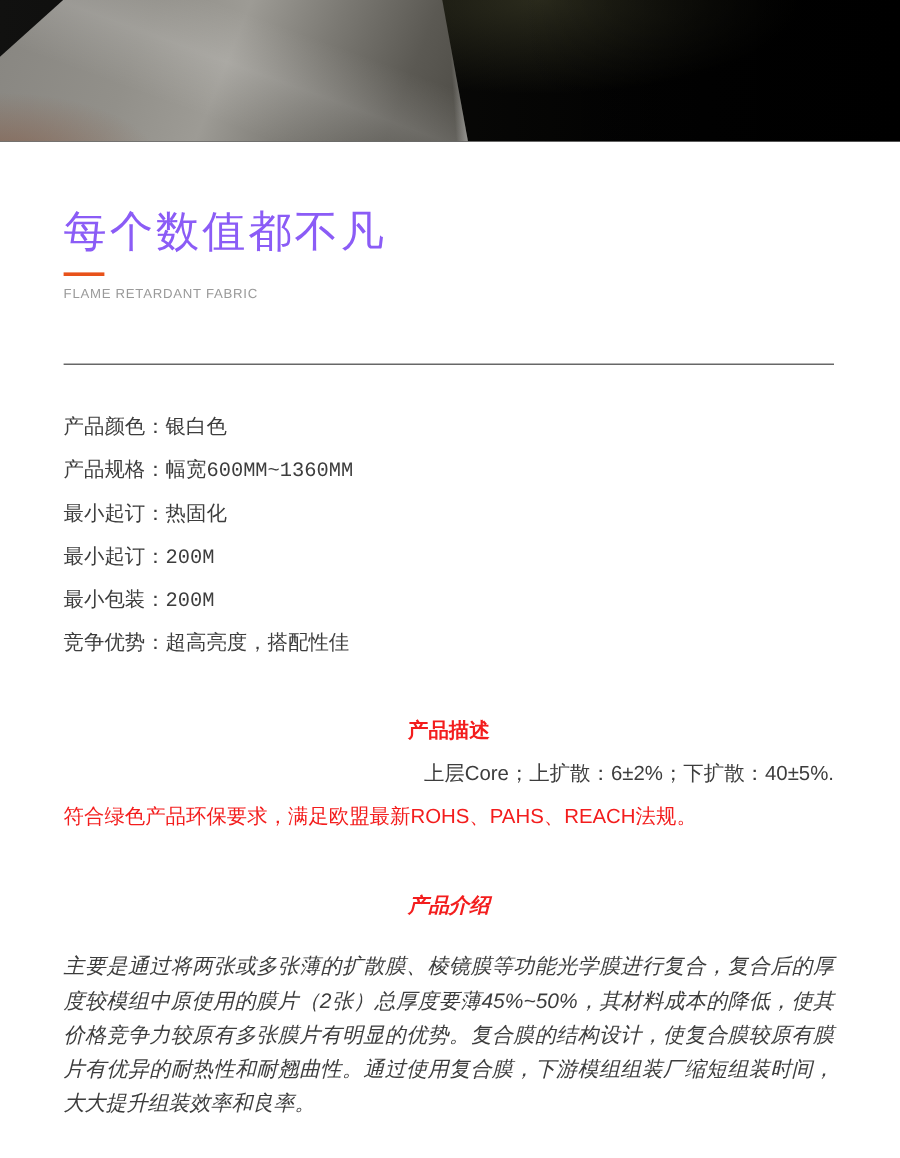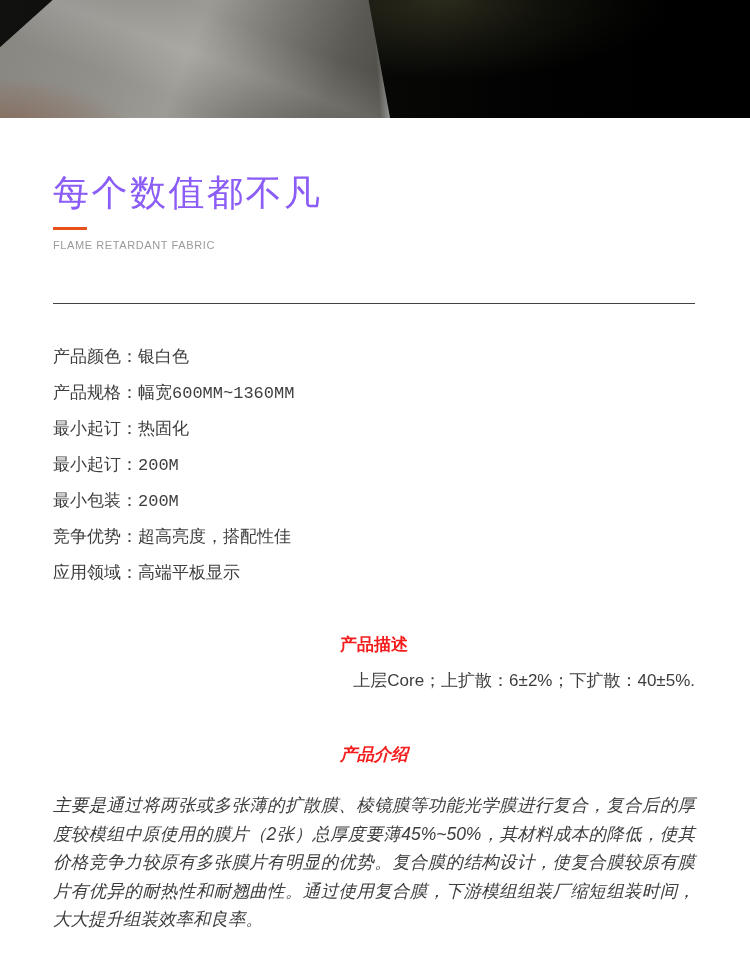--- a/index.html
+++ b/index.html
@@ -132,28 +132,26 @@
     </div>
     <div class="spec-row">
       <span>最小起订：</span><span>200M</span>
     </div>
     <div class="spec-row">
       <span>最小包装：</span><span>200M</span>
     </div>
     <div class="spec-row">
       <span>竞争优势：</span><span>超高亮度，搭配性佳</span>
     </div>
-    <div class="spec-row">
-      <span>应用领域：</span><span>高端平板显示</span>
-    </div>
   </div>
 
   <div class="section-desc">
     <div class="section-heading">产品描述</div>
     <div class="desc-line">上层Core；上扩散：6±2%；下扩散：40±5%.</div>
+    <div class="desc-line-red">符合绿色产品环保要求，满足欧盟最新ROHS、PAHS、REACH法规。</div>
   </div>
 
   <div class="section-intro">
     <div class="section-heading intro-heading">产品介绍</div>
     <p class="intro-body">主要是通过将两张或多张薄的扩散膜、棱镜膜等功能光学膜进行复合，复合后的厚度较模组中原使用的膜片（2张）总厚度要薄45%~50%，其材料成本的降低，使其价格竞争力较原有多张膜片有明显的优势。复合膜的结构设计，使复合膜较原有膜片有优异的耐热性和耐翘曲性。通过使用复合膜，下游模组组装厂缩短组装时间，大大提升组装效率和良率。</p>
   </div>
 
 </div>
 
 </body></html>

